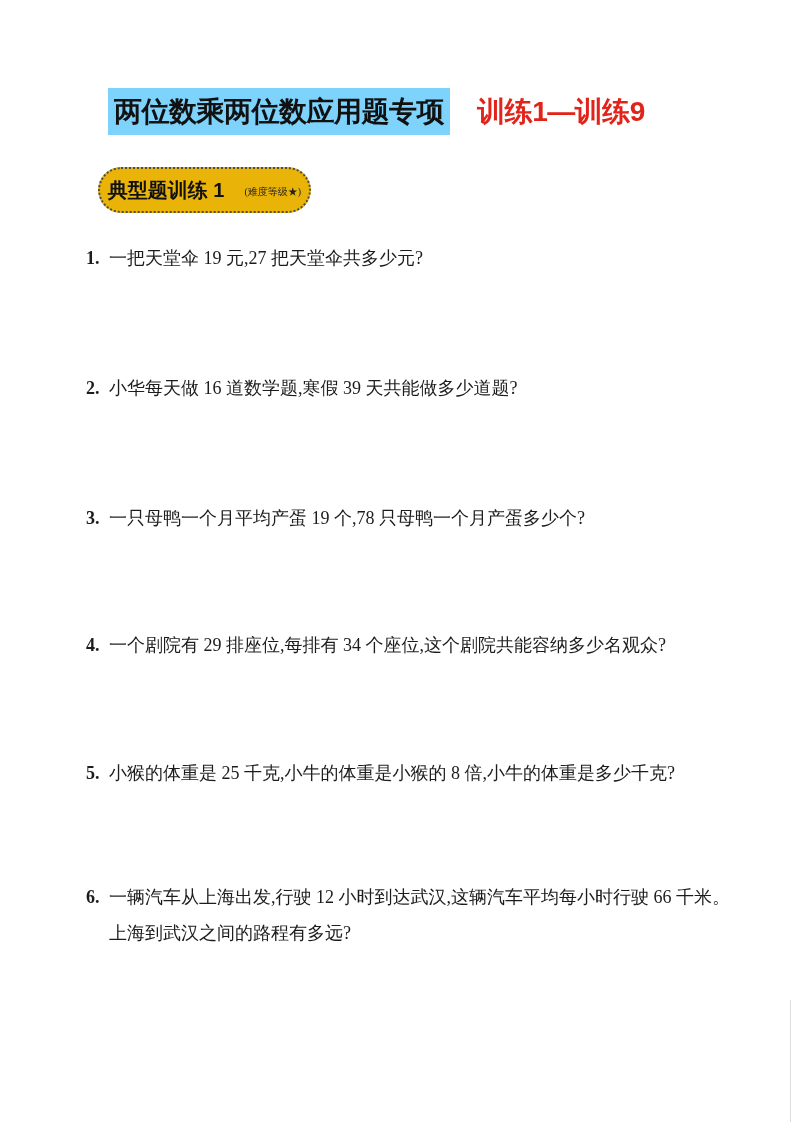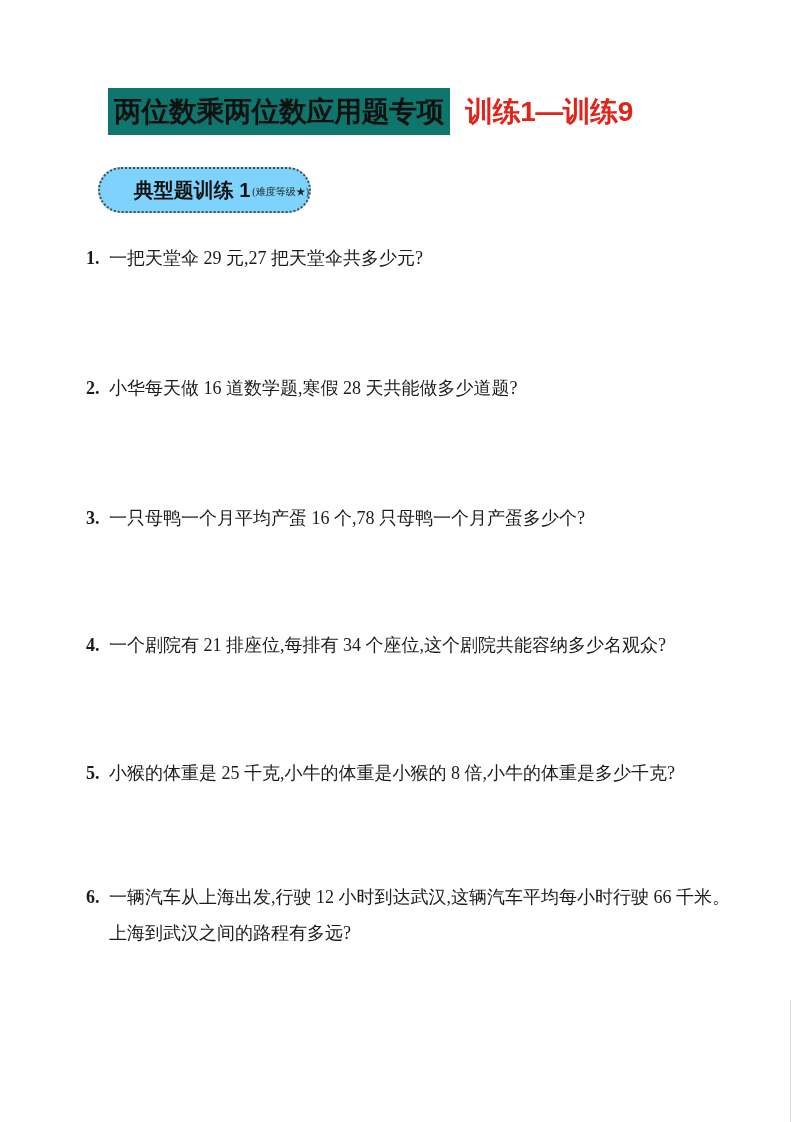--- a/index.html
+++ b/index.html
@@ -17,41 +17,41 @@
     position: absolute;
     left: 108px;
     top: 93px;
     font-family: "Liberation Sans", "DejaVu Sans", sans-serif;
     font-weight: bold;
     font-size: 28px;
     letter-spacing: -0.5px;
     white-space: nowrap;
   }
   .title .hl {
-    background: #0f766e;
+    background: #7dd3fc;
     color: #111111;
     padding: 8px 6px;
   }
   .title .red {
     color: #e2231a;
-    margin-left: 8px;
+    margin-left: 20px;
   }
   .badge {
     position: absolute;
     left: 98px;
     top: 167px;
     width: 213px;
     height: 46px;
     border: 2px dotted #4a4a4a;
     border-radius: 23px;
-    background: #7dd3fc;
+    background: #eab308;
     display: flex;
     align-items: center;
-    justify-content: flex-end;
-    gap: 2px;
+    justify-content: center;
+    gap: 20px;
     white-space: nowrap;
   }
   .badge-label {
     font-family: "Liberation Sans", "DejaVu Sans", sans-serif;
     font-weight: bold;
     font-size: 20px;
     color: #111111;
   }
   .badge-sub {
     font-size: 10px;
@@ -100,36 +100,36 @@
     <span class="red">训练1—训练9</span>
   </h1>
 
   <div class="badge">
     <span class="badge-label">典型题训练 1</span>
     <span class="badge-sub">(难度等级★)</span>
   </div>
 
   <div class="question q1">
     <span class="qnum">1.</span>
-    <span class="qtext">一把天堂伞 29 元,27 把天堂伞共多少元?</span>
+    <span class="qtext">一把天堂伞 19 元,27 把天堂伞共多少元?</span>
   </div>
 
   <div class="question q2">
     <span class="qnum">2.</span>
-    <span class="qtext">小华每天做 16 道数学题,寒假 28 天共能做多少道题?</span>
+    <span class="qtext">小华每天做 16 道数学题,寒假 39 天共能做多少道题?</span>
   </div>
 
   <div class="question q3">
     <span class="qnum">3.</span>
-    <span class="qtext">一只母鸭一个月平均产蛋 16 个,78 只母鸭一个月产蛋多少个?</span>
+    <span class="qtext">一只母鸭一个月平均产蛋 19 个,78 只母鸭一个月产蛋多少个?</span>
   </div>
 
   <div class="question q4">
     <span class="qnum">4.</span>
-    <span class="qtext">一个剧院有 21 排座位,每排有 34 个座位,这个剧院共能容纳多少名观众?</span>
+    <span class="qtext">一个剧院有 29 排座位,每排有 34 个座位,这个剧院共能容纳多少名观众?</span>
   </div>
 
   <div class="question q5">
     <span class="qnum">5.</span>
     <span class="qtext">小猴的体重是 25 千克,小牛的体重是小猴的 8 倍,小牛的体重是多少千克?</span>
   </div>
 
   <div class="question q6">
     <span class="qnum">6.</span>
     <span class="qtext">一辆汽车从上海出发,行驶 12 小时到达武汉,这辆汽车平均每小时行驶 66 千米。

